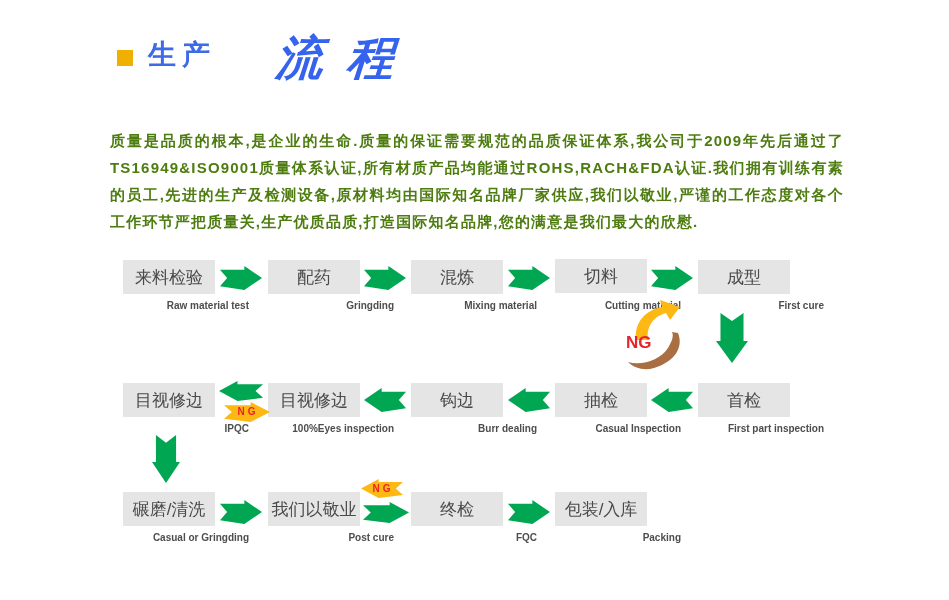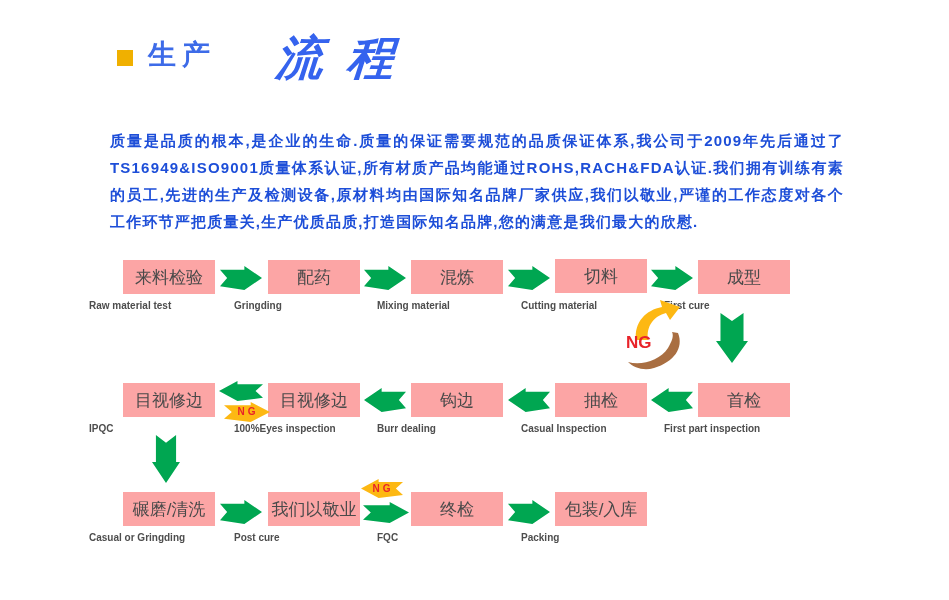--- a/index.html
+++ b/index.html
@@ -16,30 +16,30 @@
   .title-script{
     position:absolute;left:276px;top:32px;
     font-family:"DejaVu Serif", serif;font-style:italic;font-weight:bold;
     font-size:47px;color:#3563EE;letter-spacing:24px;line-height:1.1;
     transform:skewX(-4deg);
   }
   
   .intro{
     position:absolute;left:110px;top:112px;width:734px;
     font-size:15px;line-height:27px;letter-spacing:1.2px;
-    color:#1d4ed8;font-weight:bold;text-align:justify;
+    color:#4d7c0f;font-weight:bold;text-align:justify;
   }
   
   .pbox{
-    position:absolute;width:92px;height:34px;background:#fca5a5;
+    position:absolute;width:92px;height:34px;background:#e5e5e5;
     color:#4A4A4A;font-size:17px;display:flex;align-items:center;justify-content:center;
     white-space:nowrap;
   }
   .plabel{
-    position:absolute;width:160px;text-align:left;
+    position:absolute;width:160px;text-align:right;
     font-size:10px;font-weight:bold;color:#4D4D4D;white-space:nowrap;
   }
   
   .arr{position:absolute;background:#00A651;display:flex;align-items:center;justify-content:center;}
   .arr.yellow{background:#FDB813;}
   .arr.right{clip-path:polygon(0% 16%,58% 16%,58% 0%,100% 50%,58% 100%,0% 84%,17% 50%);}
   .arr.left{clip-path:polygon(100% 16%,42% 16%,42% 0%,0% 50%,42% 100%,100% 84%,83% 50%);}
   .arr.down{clip-path:polygon(14% 0%,50% 16%,86% 0%,86% 56%,100% 56%,50% 100%,0% 56%,14% 56%);}
   .ngtext{
     font-size:10px;font-weight:bold;color:#E8232A;letter-spacing:3px;line-height:1;

